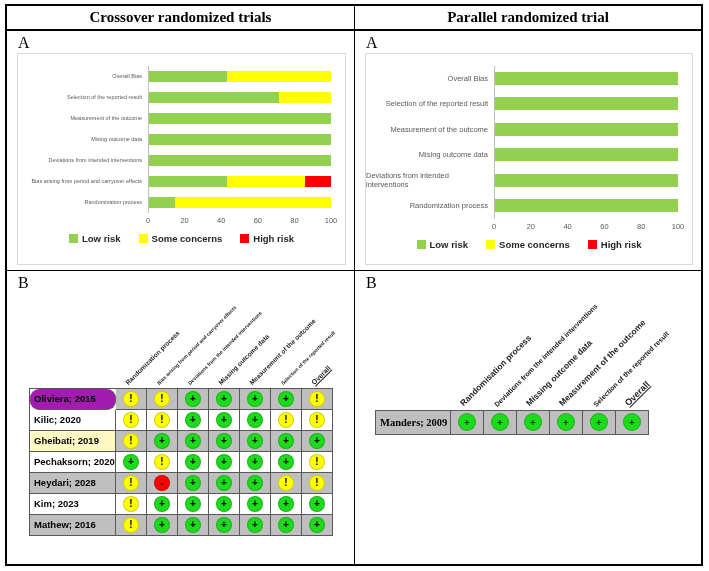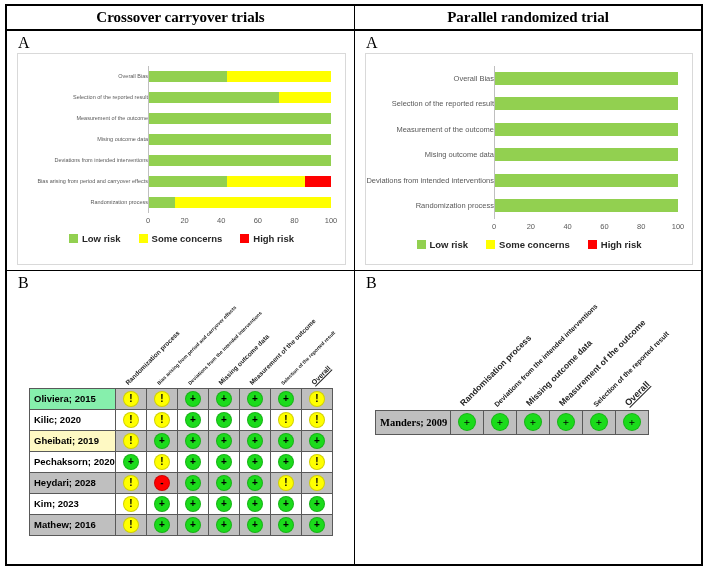--- a/index.html
+++ b/index.html
@@ -16,21 +16,21 @@
   .panel-letter{font-family:"Liberation Serif",serif;font-size:16px;color:#000;
     margin:3px 0 0 11px;line-height:1.1;}
   
   .chart-box{height:212px;border:1px solid #D9D9D9;margin:1px 8px 0 10px;
     padding-top:12px;box-sizing:border-box;background:#fff;}
   .chart-body{display:flex;}
   .cat-labels{flex:none;}
   .chart-0 .cat-labels{width:130px;}
   .chart-1 .cat-labels{width:128px;}
   .cat-label{display:flex;align-items:center;justify-content:flex-end;text-align:left;
-    color:#595959;line-height:1.2;}
+    padding-right:6px;color:#595959;line-height:1.2;}
   .chart-0 .cat-label{height:21px;font-size:5.5px;}
   .chart-1 .cat-label{height:25.5px;font-size:7.5px;}
   .plot{flex:1;margin-right:14px;min-width:0;}
   .rows{border-left:1px solid #BFBFBF;}
   .bar-row{display:flex;align-items:center;}
   .chart-0 .bar-row{height:21px;}
   .chart-1 .bar-row{height:25.5px;}
   .bar{width:100%;display:flex;overflow:hidden;}
   .chart-0 .bar{height:11px;}
   .chart-1 .bar{height:13px;}
@@ -73,21 +73,21 @@
   .table-0 .circle{width:16px;height:16px;font-size:10px;}
   .table-1 .circle{width:18px;height:18px;font-size:11px;}
 </style>
 </head>
 <body>
 
 <div class="canvas">
   <div class="frame">
 
     <div class="cell hdr lft">
-      <span>Crossover carryover trials</span>
+      <span>Crossover randomized trials</span>
     </div>
     <div class="cell hdr">
       <span>Parallel randomized trial</span>
     </div>
 
     <div class="cell pa lft">
       <div class="panel-letter">A</div>
       <div class="chart-box chart-0" id="chart-0">
           <div class="chart-body">
             <div class="cat-labels">
@@ -246,21 +246,21 @@
           <div class="rot-head">
             <span class="rot-label" style="left: 99.95px;">Randomization process</span>
             <span class="rot-label long" style="left: 130.95px;">Bias arising from period and carryover effects</span>
             <span class="rot-label long" style="left: 161.95px;">Deviations from the intended interventions</span>
             <span class="rot-label" style="left: 192.95px;">Missing outcome data</span>
             <span class="rot-label" style="left: 223.95px;">Measurement of the outcome</span>
             <span class="rot-label long" style="left: 254.95px;">Selection of the reported result</span>
             <span class="rot-label overall" style="left: 285.95px;">Overall</span>
           </div>
           <div class="tl-grid" style="grid-template-columns: 86px repeat(7, 31px);">
-            <div class="tl-cell tl-study" style="background: #86efac;">Oliviera; 2015</div>
+            <div class="tl-cell tl-study" style="background: #a21caf; border-radius: 9px;">Oliviera; 2015</div>
             <div class="tl-cell tl-judg" style="background: rgb(191, 191, 191);">
               <div class="circle" style="background: rgb(255, 255, 0);">!</div>
             </div>
             <div class="tl-cell tl-judg" style="background: rgb(191, 191, 191);">
               <div class="circle" style="background: rgb(255, 255, 0);">!</div>
             </div>
             <div class="tl-cell tl-judg" style="background: rgb(191, 191, 191);">
               <div class="circle" style="background: rgb(27, 219, 27);">+</div>
             </div>
             <div class="tl-cell tl-judg" style="background: rgb(191, 191, 191);">

